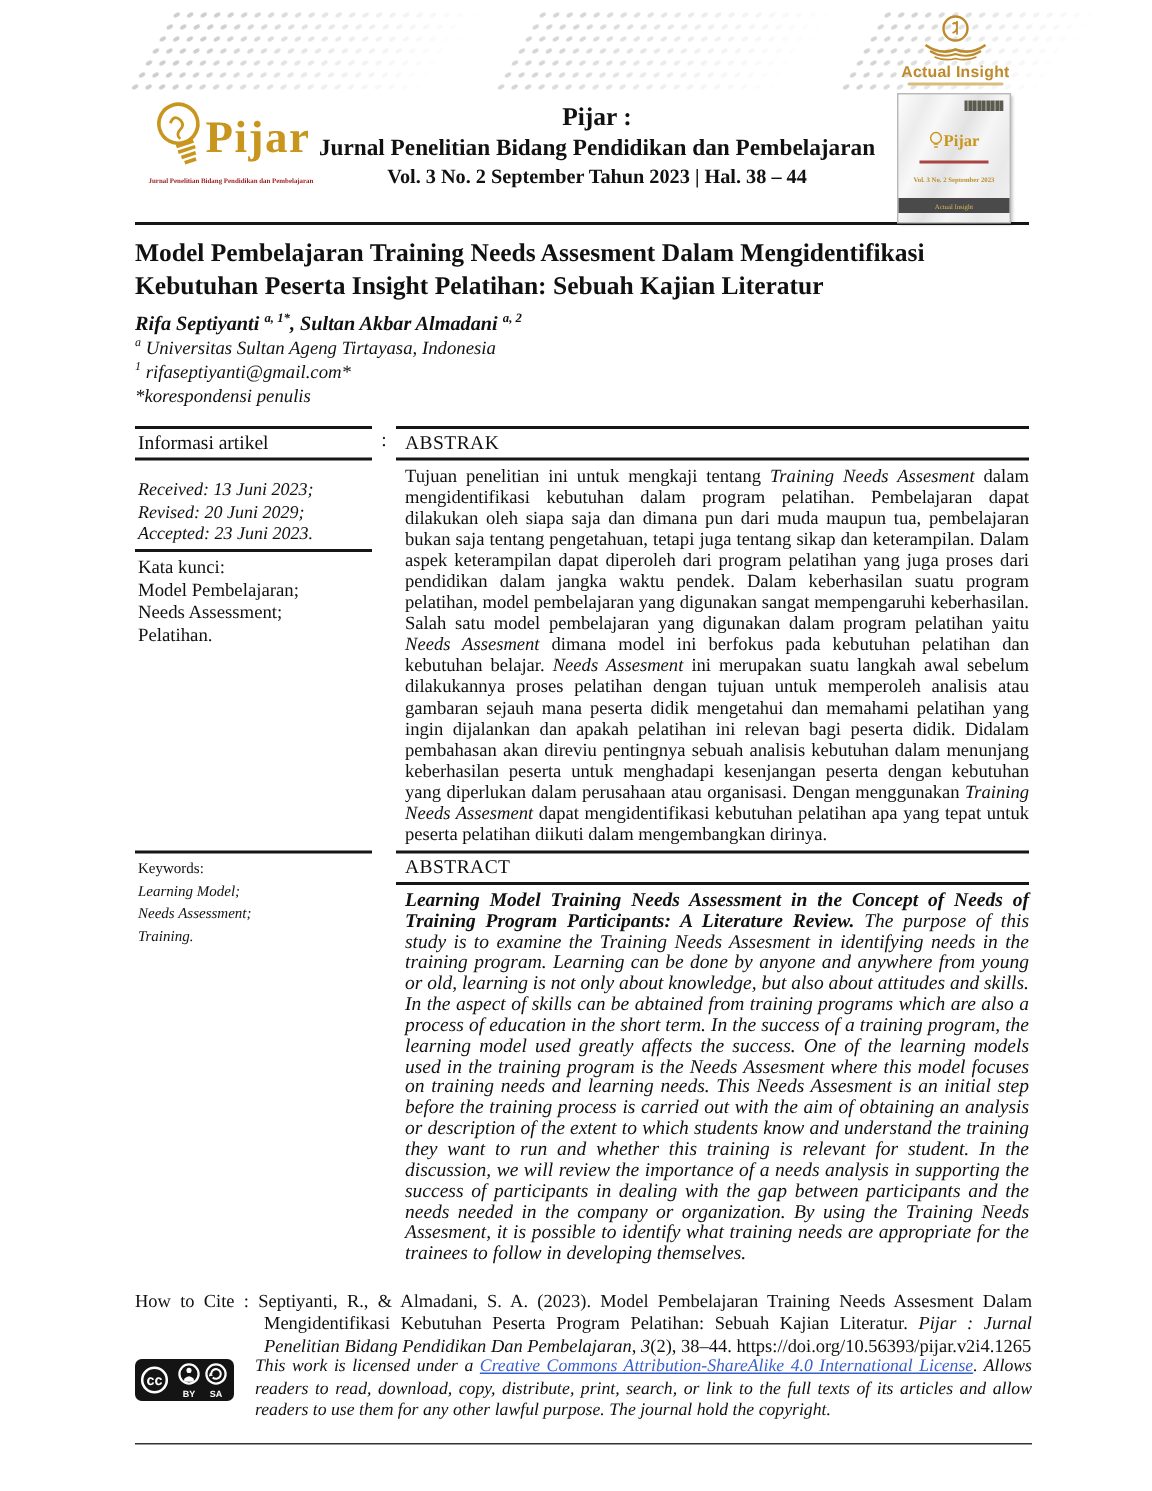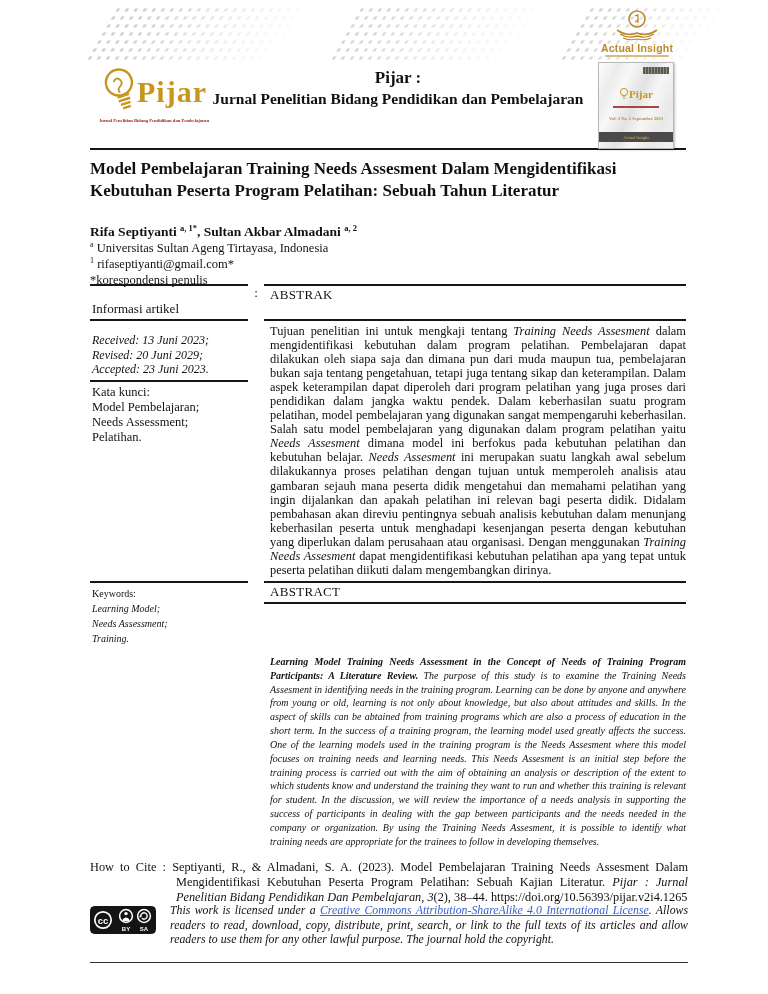--- a/index.html
+++ b/index.html
@@ -53,41 +53,41 @@
   .cover-pijar { font-size:11px; font-weight:bold; color:#c8961e; }
   .cover-line { margin:1px auto 0; width:46px; height:1.5px; background:#a44; }
   .cover-issue { margin-top:8px; font-size:4.5px; color:#b98f2e; font-weight:bold; }
   .cover-band { position:absolute; bottom:6px; left:0; right:0; height:10px; background:#4a4a4a;
     display:flex; align-items:center; justify-content:center; }
   .cover-band span { font-size:4.5px; color:#d8b45e; }
 
   
   .title { position:absolute; top:158px; left:90px; width:596px;
     font-size:17px; font-weight:bold; line-height:22px; }
-  .authors-block { position:absolute; top:224px; left:90px; width:596px; }
+  .authors-block { position:absolute; top:208px; left:90px; width:596px;font-style:italic; }
   .authors { font-size:13.5px; font-weight:bold; }
   .authors sup { font-size:8.5px; }
   .meta-line { font-size:12.5px; margin-top:1px; }
   .meta-line sup { font-size:8px; }
 
   
   .info-table { position:absolute; top:284px; left:90px; width:596px;
     display:grid; grid-template-columns:158px 16px 422px; }
   .lh { border-top:2px solid #161616; border-bottom:2px solid #161616;
-    font-size:13px; padding:15px 2px 2px; }
+    font-size:13px; padding:1px 2px 2px; }
   .colon { font-size:13px; text-align:center; padding-top:1px; }
   .rcell { padding-left:4px; }
   .rhead { border-top:2px solid #161616; border-bottom:2px solid #161616;
     font-size:13px; padding:1px 2px 2px 6px; letter-spacing:.3px; }
   .dates { font-size:12px; font-style:italic; padding:12px 2px 3px; border-bottom:2px solid #161616; line-height:14.5px; }
   .kata { font-size:12.5px; padding:3px 2px; line-height:15px; }
   .abs-id { font-size:12.4px; line-height:14.05px; text-align:justify; padding:3px 0 4px 6px; }
   .kw-en { font-size:10px; border-top:2px solid #161616; padding:3px 2px; line-height:15px; }
   .kw-en .kwv { font-style:italic; }
-  .abs-en { font-size:10px; line-height:13.85px; text-align:justify; font-style:italic; padding:3px 0 4px 6px;margin-top:48px; }
+  .abs-en { font-size:13px; line-height:13.85px; text-align:justify; font-style:italic; padding:3px 0 4px 6px; }
   .abs-en .lead { font-weight:bold; }
   .copyright-row { grid-column:1 / 4; border-top:2px solid #161616; padding-top:3px;
     font-size:13px; font-weight:bold; text-align:right; }
 
   
   .cite { position:absolute; top:860px; left:90px; width:598px;
     font-size:12.3px; line-height:15.2px; text-align:justify;
     padding-left:86px; text-indent:-86px; }
   .license-row { position:absolute; top:903px; left:90px; width:598px; display:flex; }
   .cc-badge { flex:0 0 68px; padding-top:3px; }
@@ -130,41 +130,42 @@
             <path d="M15 30 l12 0 M15 34 l12 0 M16 38 l10 0 M17 42 l8 0" stroke="#c8961e" stroke-width="2.4"></path>
           </g>
         </svg>
         <span class="pijar-word">Pijar</span>
       </div>
       <div class="pijar-tag">Jurnal Penelitian Bidang Pendidikan dan Pembelajaran</div>
     </div>
     <div class="head-center">
       <div class="head-j1">Pijar :</div>
       <div class="head-j2">Jurnal Penelitian Bidang Pendidikan dan Pembelajaran</div>
+      <div class="head-j3">Vol. 3 No. 2 September Tahun 2023 | Hal. 38 – 44</div>
     </div>
     <div class="cover">
       <div class="cover-bar"></div>
       <div class="cover-mid">
         <span style="display:inline-flex; align-items:center;">
           <svg width="10" height="14" viewBox="0 0 10 14">
             <circle cx="5" cy="5" r="3.6" fill="none" stroke="#c8961e" stroke-width="1"></circle>
             <path d="M3.5 9 l3 0 M3.8 11 l2.4 0" stroke="#c8961e" stroke-width="1"></path>
           </svg>
           <span class="cover-pijar">Pijar</span>
         </span>
         <div class="cover-line"></div>
         <div class="cover-issue">Vol. 3 No. 2 September 2023</div>
       </div>
       <div class="cover-band">
         <span>Actual Insight</span>
       </div>
     </div>
   </div>
 
-  <div class="title">Model Pembelajaran Training Needs Assesment Dalam Mengidentifikasi Kebutuhan Peserta Program Pelatihan: Sebuah Tahun Literatur</div>
+  <div class="title">Model Pembelajaran Training Needs Assesment Dalam Mengidentifikasi Kebutuhan Peserta Insight Pelatihan: Sebuah Kajian Literatur</div>
 
   <div class="authors-block">
     <div class="authors"><span>Rifa Septiyanti </span><sup>a, 1*</sup><span>, Sultan Akbar Almadani </span><sup>a, 2</sup></div>
     <div class="meta-line"><sup>a</sup><span> Universitas Sultan Ageng Tirtayasa, Indonesia</span></div>
     <div class="meta-line"><sup>1</sup><span> rifaseptiyanti@gmail.com*</span></div>
     <div class="meta-line">*korespondensi penulis</div>
   </div>
 
   <div class="info-table">
 

